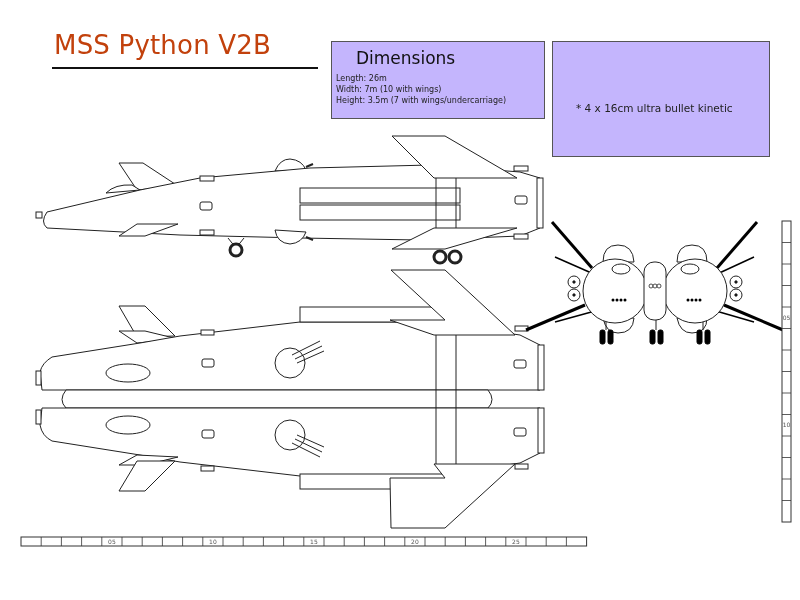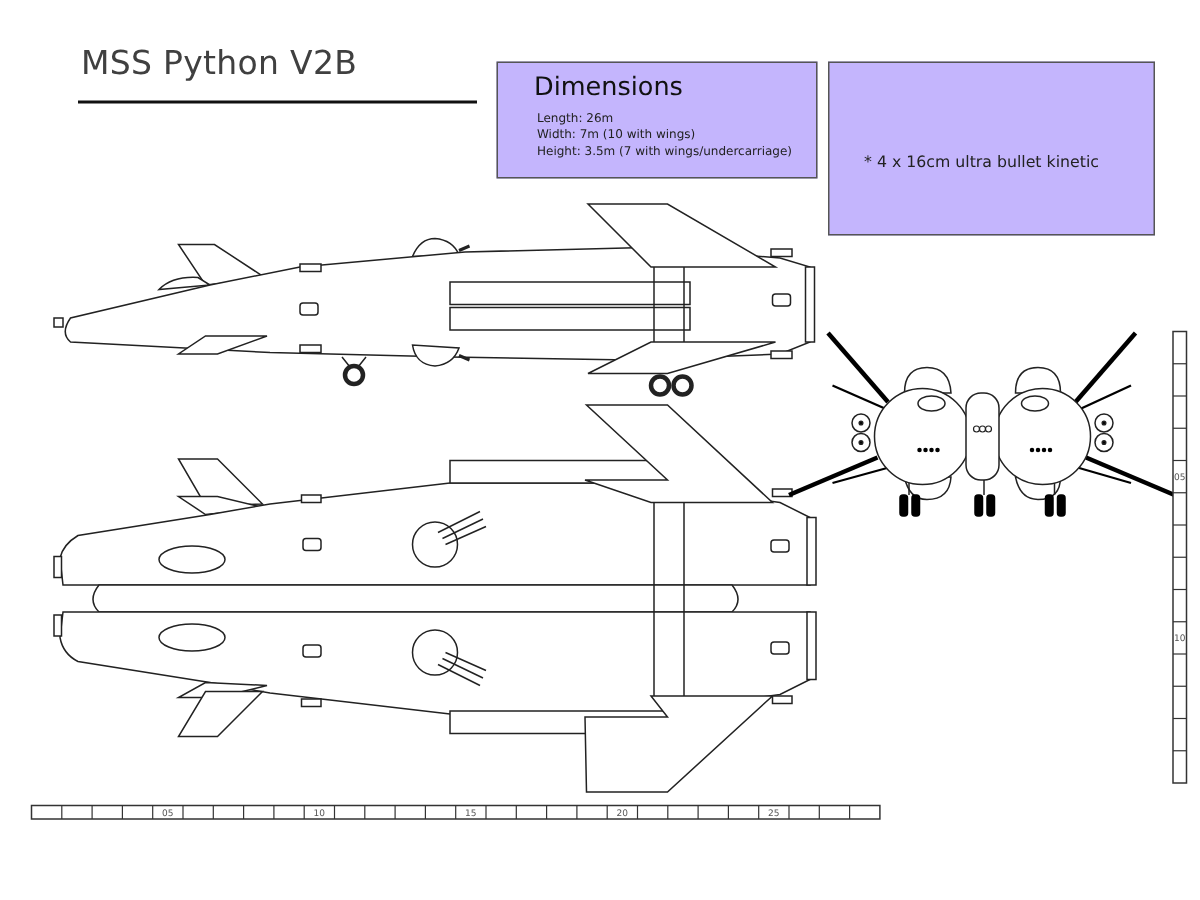--- a/index.html
+++ b/index.html
@@ -1,22 +1,22 @@
 <!DOCTYPE html>
 <html><head>
   <meta charset="utf-8">
   <style>
     html, body { margin: 0; padding: 0; background: #ffffff; }
     body { width: 800px; height: 600px; position: relative; overflow: hidden; font-family: "DejaVu Sans", sans-serif; color: #111; }
-    .title { position: absolute; left: 54px; top: 30px; font-size: 22px; letter-spacing: 0.2px; color: #404040; }
+    .title { position: absolute; left: 54px; top: 30px; font-size: 26px; letter-spacing: 0.2px; color: #c2410c; }
     .title-underline { position: absolute; left: 52px; top: 67px; width: 266px; height: 0; border-top: 2px solid #111; }
     .box { position: absolute; border: 1px solid #555; background: #c4b5fd; }
     .dims { left: 331px; top: 41px; width: 212px; height: 76px; }
     .dims .hdr { position: absolute; left: 24px; top: 6px; font-size: 17px; }
-    .dims .line { position: absolute; left: 26px; font-size: 8px; color: #222; }
+    .dims .line { position: absolute; left: 4px; font-size: 8px; color: #222; }
     .feat { left: 552px; top: 41px; width: 216px; height: 114px; }
     .feat .hdr { position: absolute; left: 54px; top: 8px; font-size: 21px; }
     .feat .line { position: absolute; left: 23px; font-size: 10.5px; color: #222; white-space: nowrap; }
     svg { position: absolute; left: 0; top: 0; }
     .ruler-label { font-size: 6px; fill: #555; font-family: "DejaVu Sans", sans-serif; }
   </style>
 </head>
 <body>
 
 <div class="title">MSS Python V2B</div>

